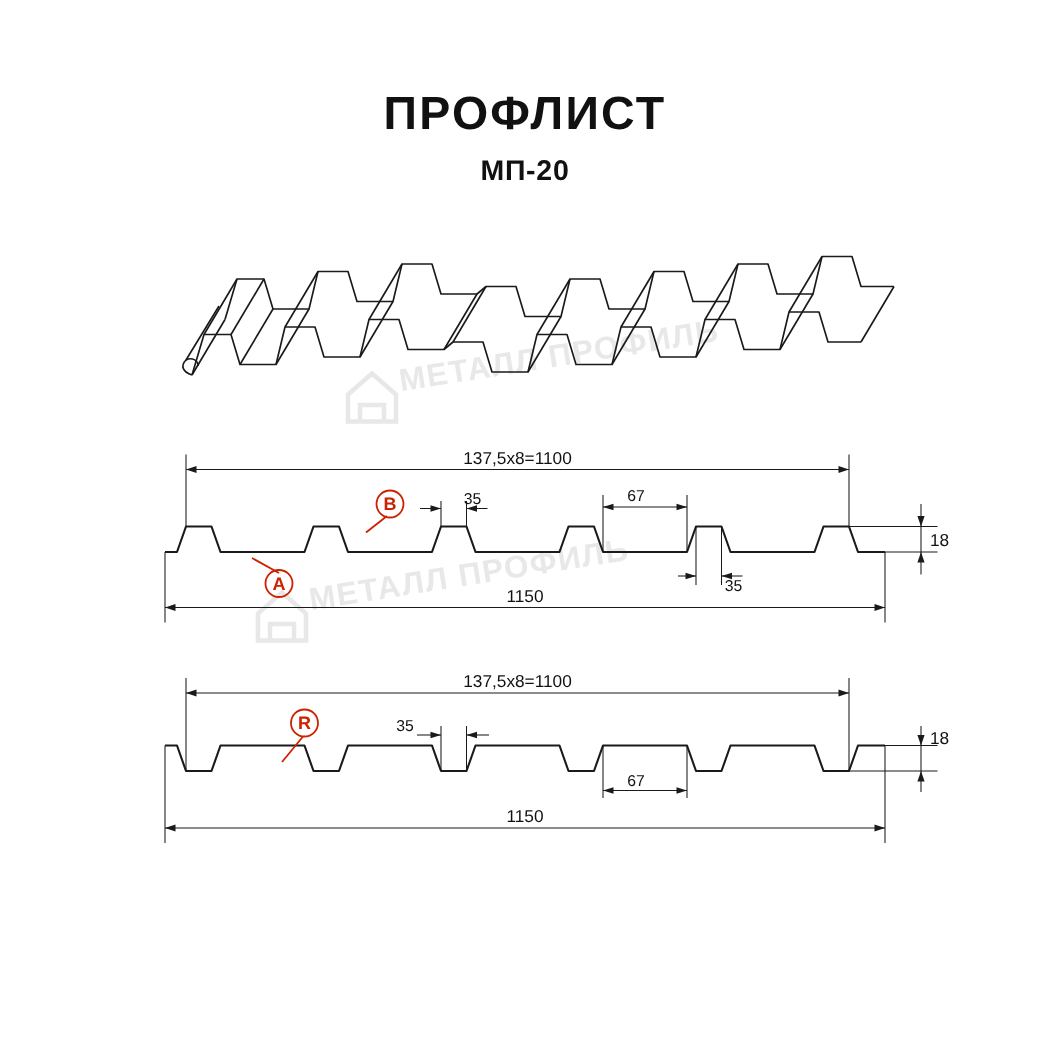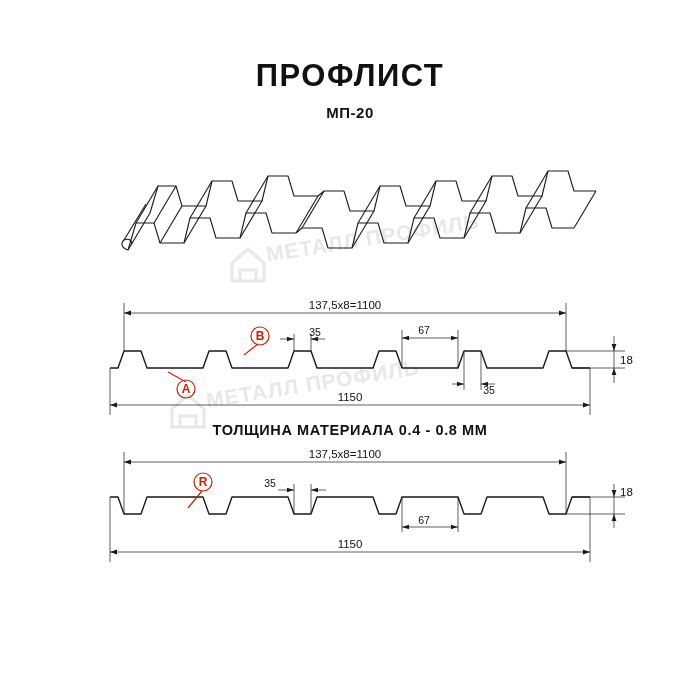--- a/index.html
+++ b/index.html
@@ -31,21 +31,21 @@
     font-weight: bold;
     letter-spacing: 1.5px;
     color: #111111;
   }
   .subtitle {
     position: absolute;
     left: 0;
     right: 0;
     top: 104px;
     text-align: center;
-    font-size: 15px;
+    font-size: 19px;
     font-weight: bold;
     letter-spacing: 0.5px;
     color: #111111;
   }
   .footer-note {
     position: absolute;
     left: 0;
     right: 0;
     bottom: 58px;
     text-align: center;
@@ -269,15 +269,14 @@
       <path d="M458 527 l-7 -2.2 v4.4 z" fill="#1a1a1a"></path>
       <text class="dim-text-sm" x="424" y="524" text-anchor="middle">67</text>
 
       <line x1="188" y1="508" x2="202" y2="491" stroke="#cc2200" stroke-width="1.2"></line>
       <circle cx="203" cy="482" r="9" fill="none" stroke="#cc2200" stroke-width="1.2"></circle>
       <text class="callout-text" x="203" y="486" text-anchor="middle">R</text>
     </g>
 
   </svg>
 
-  <div class="footer-note">ТОЛЩИНА МАТЕРИАЛА 0.4 - 0.8 ММ</div>
 
 </div>
 
 </body></html>

